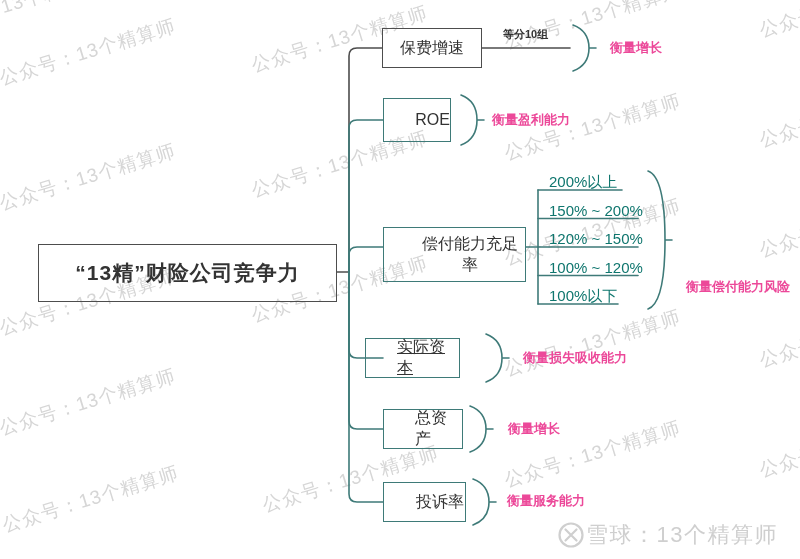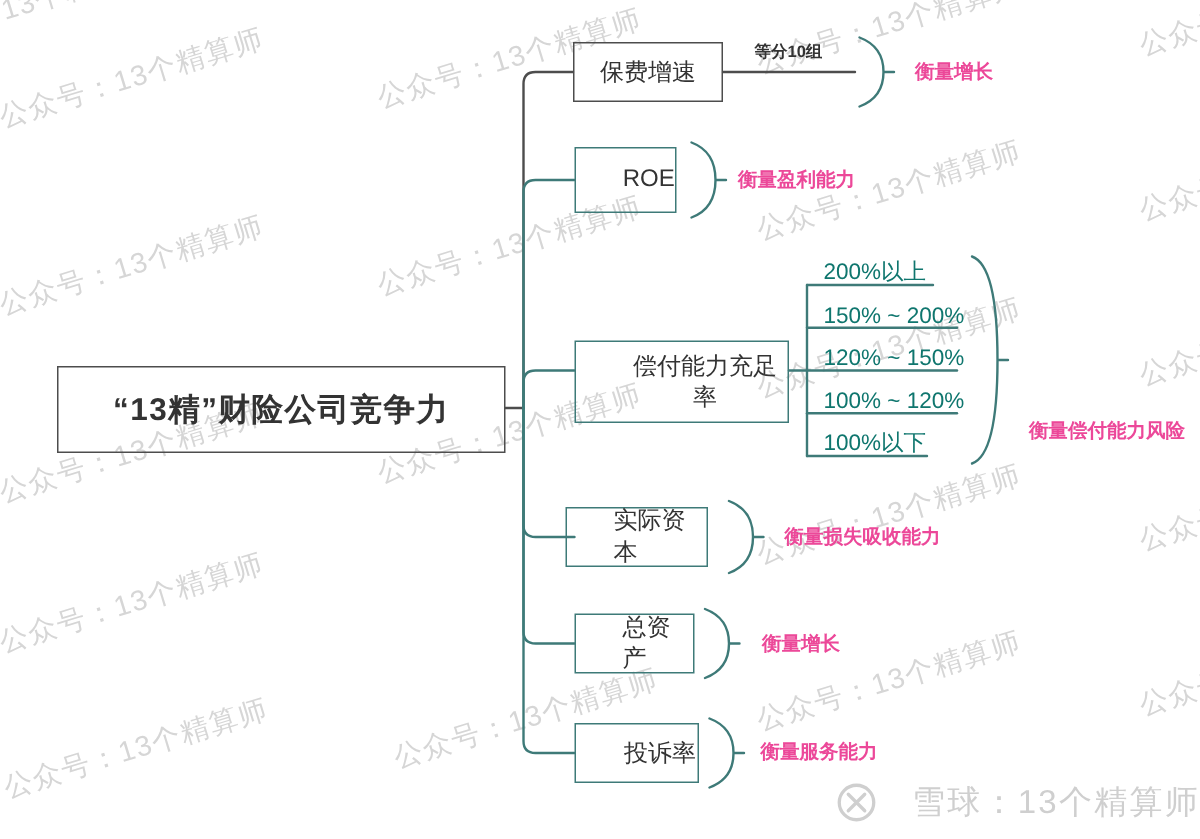--- a/index.html
+++ b/index.html
@@ -34,21 +34,21 @@
   .sub-item{
     position:absolute;z-index:3;font-size:15px;color:#0f766e;
     white-space:nowrap;height:18px;line-height:18px;
   }
   .note{
     position:absolute;z-index:3;font-size:13px;font-weight:700;color:#ec4899;
     white-space:nowrap;height:16px;line-height:16px;
   }
   .footer{
     position:absolute;z-index:3;left:556px;top:520px;
-    display:flex;align-items:center;gap:22px;
+    display:flex;align-items:center;gap:0;
     color:var(--footer,#cfcfcf);
   }
   .footer-text{
     font-size:22px;letter-spacing:1.5px;white-space:nowrap;
     color:var(--footer,#cfcfcf);
   }
 </style>
 </head>
 <body>
 
@@ -121,21 +121,21 @@
   </div>
 
   <div class="node teal" style="left:383px;top:98px;width:68px;height:44px;">
     <span>ROE</span>
   </div>
 
   <div class="node teal" style="left:383px;top:227px;width:143px;height:55px;text-align:center;">
     <span>偿付能力充足率</span>
   </div>
 
-  <div class="node teal" style="left:377px;top:338px;width:95px;height:40px;">
+  <div class="node teal" style="left:365px;top:338px;width:95px;height:40px;text-decoration:underline;">
     <span>实际资本</span>
   </div>
 
   <div class="node teal" style="left:383px;top:409px;width:80px;height:40px;">
     <span>总资产</span>
   </div>
 
   <div class="node teal" style="left:383px;top:482px;width:83px;height:40px;">
     <span>投诉率</span>
   </div>

